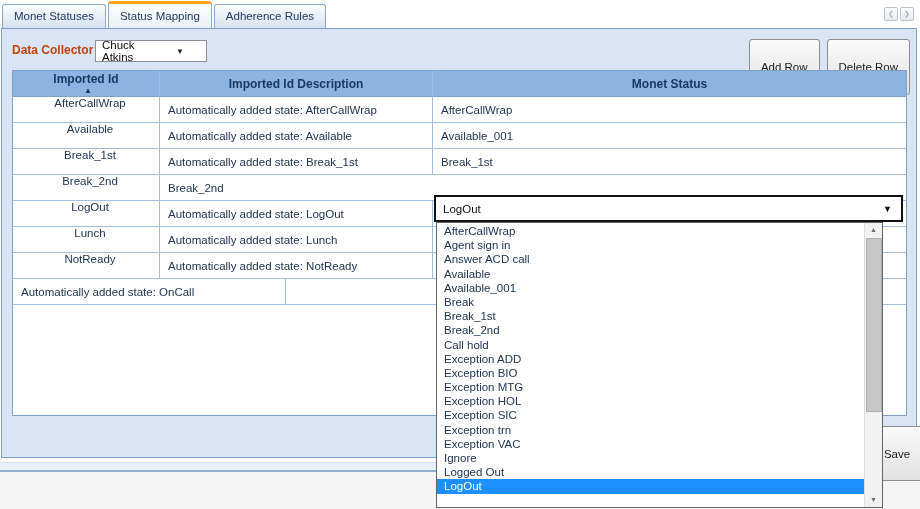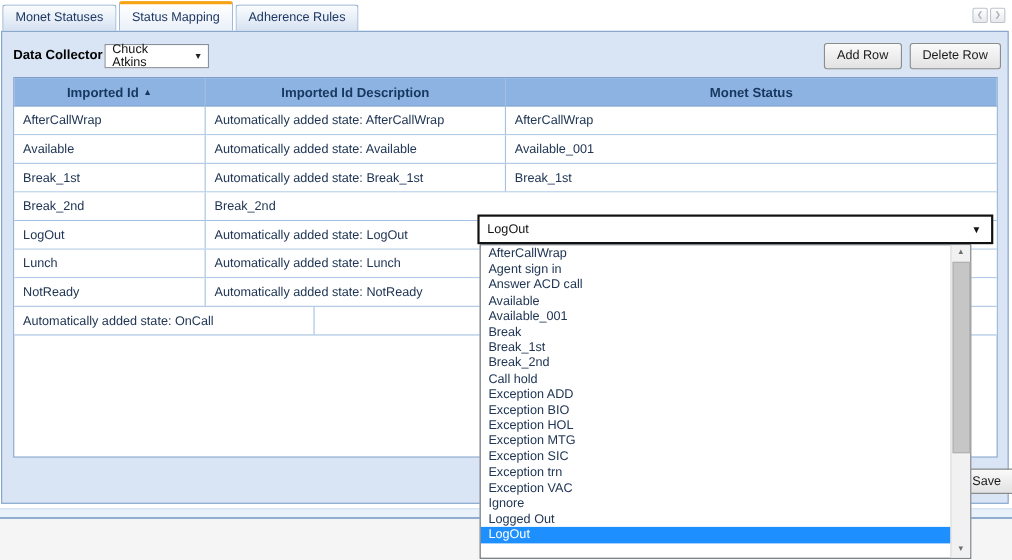--- a/index.html
+++ b/index.html
@@ -29,47 +29,47 @@
   .tab-scroll-btn{
     width:12px;height:12px;border:1px solid #bcc3cd;border-radius:2px;
     background:linear-gradient(#ffffff,#e6e8ec);
     color:#a9b0bc;font-size:7px;line-height:12px;text-align:center;cursor:default;
   }
   
   .panel{
     position:absolute;left:1px;top:28px;width:914px;height:428px;
     background:#d9e5f5;border:1px solid #7fa1c9;
   }
-  .dc-label{position:absolute;left:12px;top:43px;font-size:12px;font-weight:bold;color:#000000;}
+  .dc-label{position:absolute;left:12px;top:43px;font-size:12px;font-weight:bold;color:#c2410c;}
   .dc-select{
     position:absolute;left:95px;top:40px;width:82px;height:20px;
     background:#fff;border:1px solid #8a919b;
     display:flex;align-items:center;justify-content:space-between;
-    padding:0 5px 0 6px;font-size:11.5px;color:#111;cursor:default;gap:32px;
+    padding:0 22px 0 6px;font-size:11.5px;color:#111;cursor:default;gap:32px;
   }
   .dc-select .arrow{font-size:8px;color:#222;}
   .top-buttons{position:absolute;right:10px;top:39px;display:flex;gap:7px;}
   .btn{
-    height:22px;padding:0 11px;font-size:11.5px;color:#1a1a1a;
+    height:22px;padding:16px 11px;font-size:11.5px;color:#1a1a1a;
     background:linear-gradient(#fafafa,#e2e2e2);
     border:1px solid #8c8c8c;border-radius:3px;
     display:flex;align-items:center;cursor:default;
   }
   
   .tbl{
     position:absolute;left:12px;top:70px;width:893px;height:344px;
     background:#fff;border:1px solid #7fa1c9;
   }
   .thead{display:flex;height:25px;background:#8db3e2;border-bottom:1px solid #7fa1c9;}
   .th{
     display:flex;align-items:center;justify-content:center;
     font-size:12px;font-weight:bold;color:#17375e;
   }
   .th .sort{font-size:8px;margin-left:4px;color:#17375e;}
-  .c1{width:174px;border-right:1px solid #a3c0e0;box-sizing:border-box;}
+  .c1{width:147px;border-right:1px solid #a3c0e0;box-sizing:border-box;flex-direction:column;}
   .c2{width:273px;border-right:1px solid #a3c0e0;box-sizing:border-box;}
   .c3{flex:1;}
   .trow{display:flex;height:25px;border-bottom:1px solid #a3c0e0;background:#fff;}
   .td{
     display:flex;align-items:center;padding:0 0 0 8px;
     font-size:11.5px;color:#203654;white-space:nowrap;overflow:hidden;
   }
   
   .combobox{
     position:absolute;left:434px;top:195px;width:449px;height:23px;
@@ -205,22 +205,22 @@
       <div class="opt">Agent sign in</div>
       <div class="opt">Answer ACD call</div>
       <div class="opt">Available</div>
       <div class="opt">Available_001</div>
       <div class="opt">Break</div>
       <div class="opt">Break_1st</div>
       <div class="opt">Break_2nd</div>
       <div class="opt">Call hold</div>
       <div class="opt">Exception ADD</div>
       <div class="opt">Exception BIO</div>
+      <div class="opt">Exception MTG</div>
       <div class="opt">Exception HOL</div>
-      <div class="opt">Exception MTG</div>
       <div class="opt">Exception SIC</div>
       <div class="opt">Exception trn</div>
       <div class="opt">Exception VAC</div>
       <div class="opt">Ignore</div>
       <div class="opt">Logged Out</div>
       <div class="opt sel">LogOut</div>
     </div>
   <div class="dd-scroll">
     <div class="sb-arrow sb-up">▲</div>
     <div class="sb-thumb"></div>

